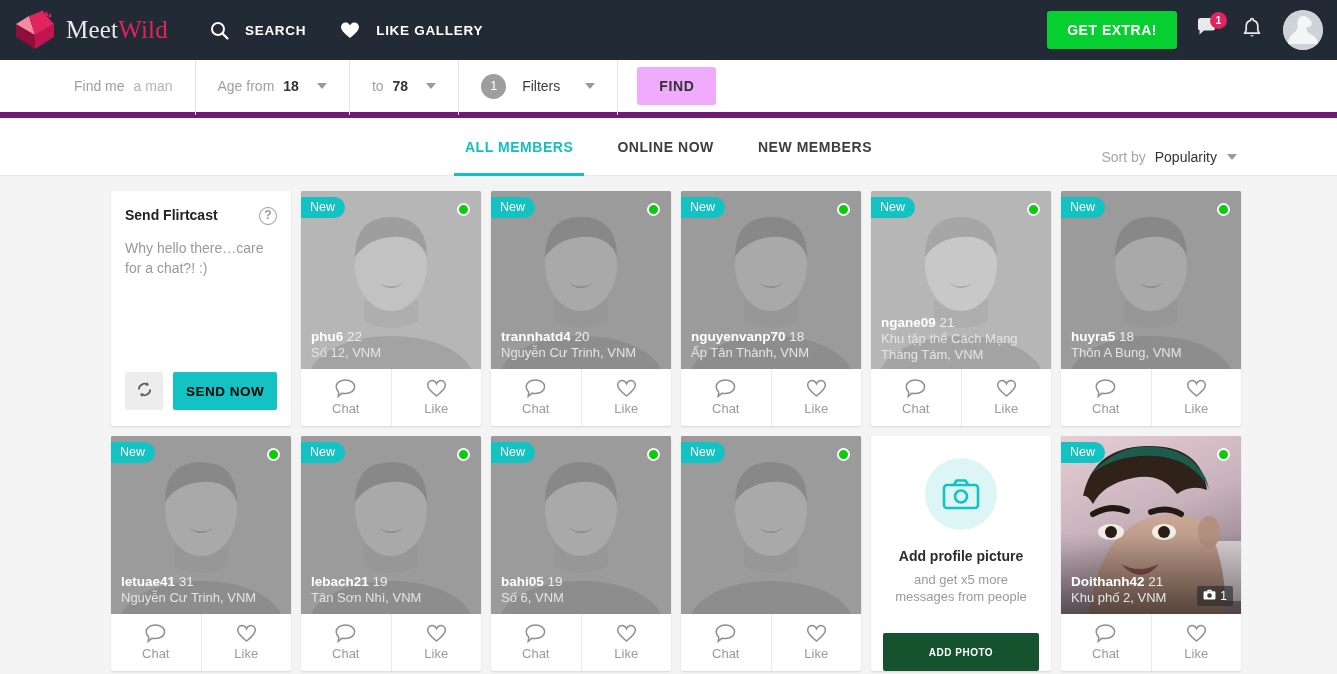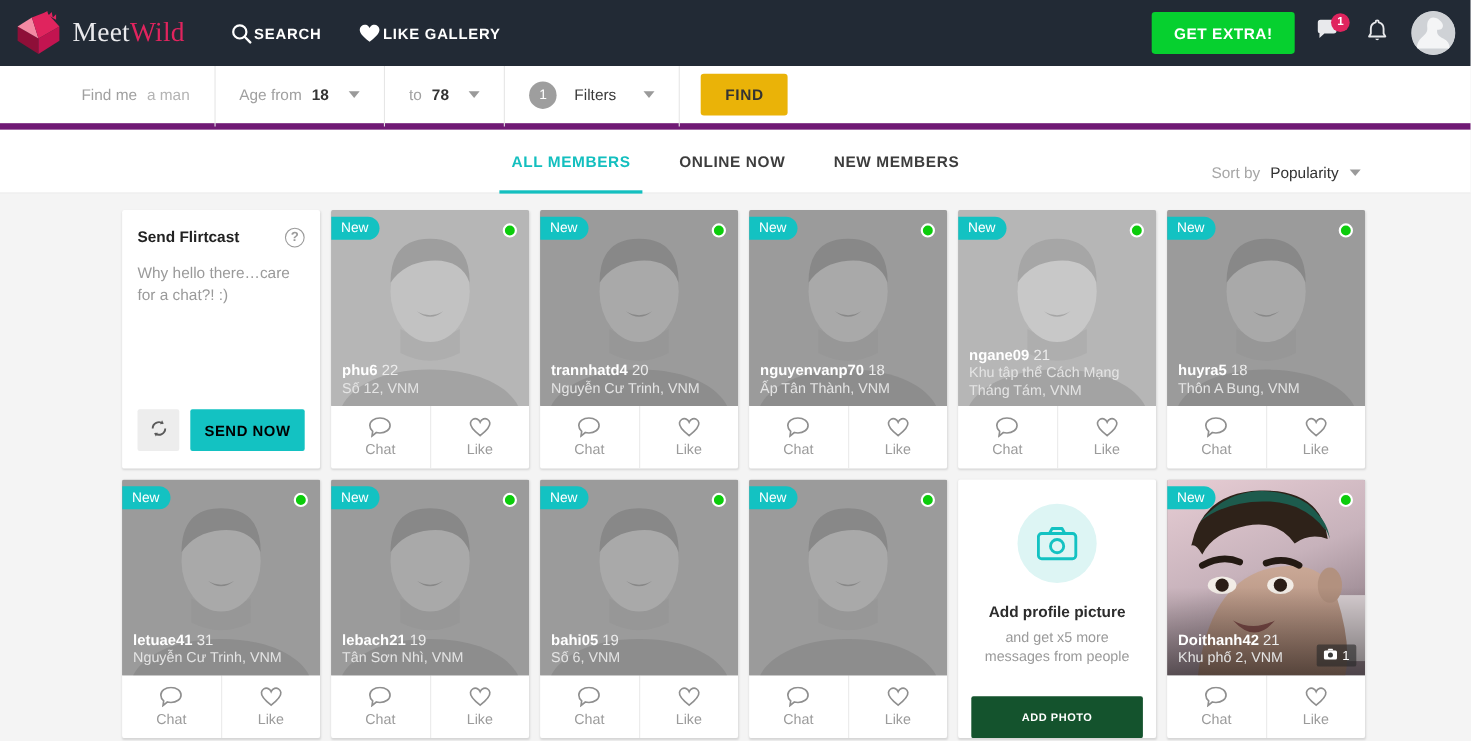--- a/index.html
+++ b/index.html
@@ -19,21 +19,21 @@
     padding: 0 14px 0 12px;
     position: relative;
   }
   .logo-wrap { display: flex; align-items: center; gap: 7px; margin-right: 42px; }
   .logo-mark { width: 47px; height: 40px; position: relative; }
   .logo-text { font-family: "Liberation Serif", serif; font-size: 25px; letter-spacing: .2px; }
   .logo-text .a { color: #e9e9ec; }
   .logo-text .b { color: #e0245e; }
 
   .navlink {
-    display: flex; align-items: center; gap: 2px;
+    display: flex; align-items: center; gap: 16px;
     color: #ffffff; font-size: 13.5px; font-weight: bold;
     letter-spacing: .7px; margin-right: 34px;
     cursor: pointer; height: 60px;
   }
   .navlink svg { display: block; }
 
   .topbar-right {
     margin-left: auto; display: flex; align-items: center; gap: 18px;
   }
   .btn-extra {
@@ -82,21 +82,21 @@
     border-right: 5px solid transparent;
     border-top: 6px solid #9a9a9a;
   }
   .fcount {
     width: 25px; height: 25px; border-radius: 50%;
     background: #9e9e9e; color: #fff;
     font-size: 12.5px; display: flex;
     align-items: center; justify-content: center; flex: none;
   }
   .btn-find {
-    background: #eab308; color: #333;
+    background: #f0abfc; color: #333;
     border: none; border-radius: 3px;
     font-size: 14px; font-weight: bold; letter-spacing: .6px;
     padding: 0 22px; height: 38px; margin-left: 19px; cursor: pointer;
     font-family: "Liberation Sans", sans-serif;
   }
 
   
   .tabsrow {
     height: 58px; background: #fff;
     display: flex; align-items: center;

